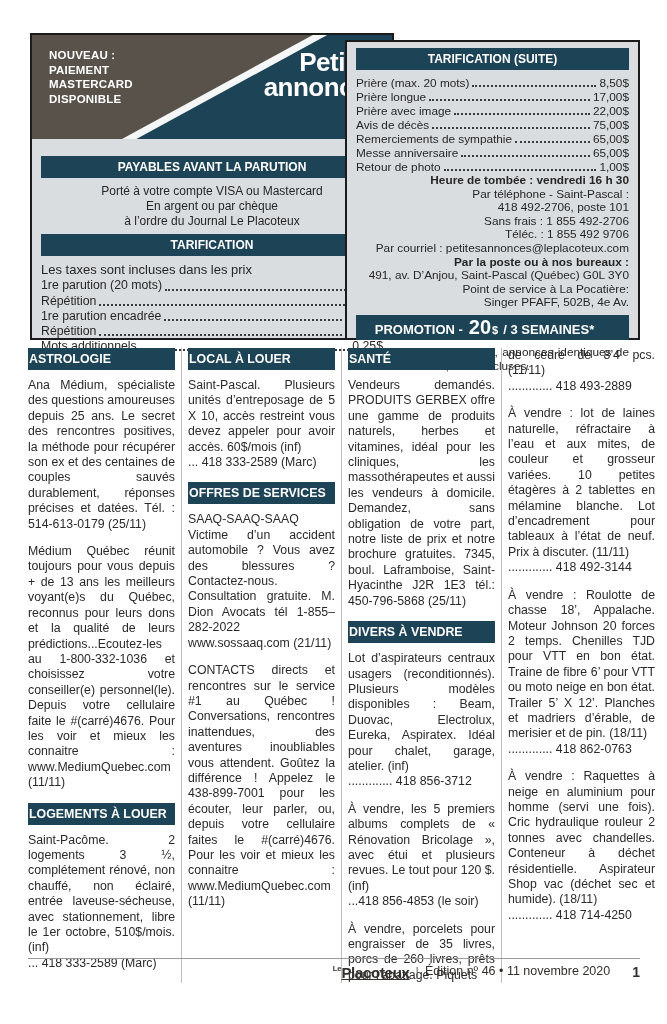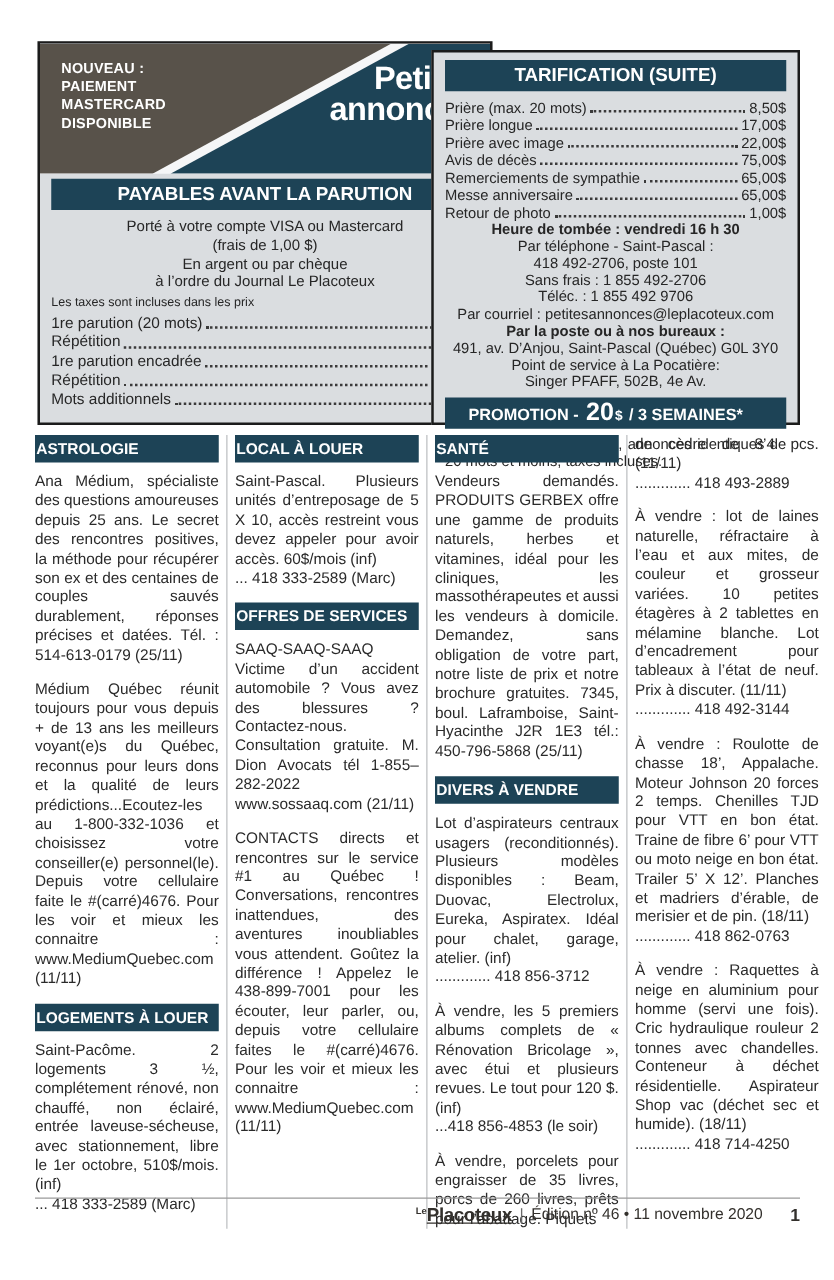--- a/index.html
+++ b/index.html
@@ -21,38 +21,38 @@
     padding:13px 0 0 17px;
   }
   .badge-line{ color:#ffffff; font-weight:bold; font-size:11.5px; line-height:14.5px; letter-spacing:.2px; }
   .banner-blue{
     position:absolute; inset:0; background:#1d4356;
     clip-path:polygon(82% 0, 100% 0, 100% 100%, 29% 100%);
     text-align:right; padding:15px 11px 0 0;
   }
   .title-line{ color:#ffffff; font-weight:bold; font-size:26px; line-height:25px; letter-spacing:-.5px; }
 
-  .box-inner{ padding:4px 9px 0 9px; }
+  .box-inner{ padding:17px 9px 0 9px; }
   .bar{
     background:#1d4356; color:#ffffff; font-weight:bold; text-align:center;
-    font-size:15px; padding:4px 0; margin-bottom:6px;
+    font-size:12px; padding:4px 0; margin-bottom:6px;
   }
   .center-line{ text-align:center; font-size:12px; line-height:14.8px; }
-  .tarif-note{ font-size:10px; line-height:16px; margin-top:2px; }
+  .tarif-note{ font-size:13px; line-height:16px; margin-top:2px; }
   .price-row{ display:flex; align-items:flex-end; font-size:12.3px; line-height:15.2px; }
   .pr-dots{ flex:1; border-bottom:2px dotted #3a3a3a; margin:0 3px 3px 3px; }
   .pr-price{ white-space:nowrap; }
   .mt6{ margin-top:6px; }
 
   .right-box{
     position:absolute; left:345px; top:40px; width:295px; height:300px;
     background:#dadde0; border:2px solid #1b1b1b; padding:6px 9px 0 9px;
   }
   .right-box .price-row{ font-size:11.8px; line-height:14px; }
-  .rb-line{ text-align:center; font-size:11.8px; line-height:13.6px; }
+  .rb-line{ text-align:right; font-size:11.8px; line-height:13.6px; }
   .rb-bold{ font-weight:bold; }
   .promo-bar{
     background:#1d4356; color:#ffffff; text-align:center; margin-top:5px;
     padding:2px 16px 3px 0; font-weight:bold; font-size:13px;
   }
   .promo-bar .seg{ display:inline-block; vertical-align:baseline; }
   .promo-big{ font-size:20px; line-height:20px; margin:0 1px 0 6px; }
   .promo-cur{ font-size:11px; vertical-align:super; }
   .promo-suffix{ margin-left:5px; }
   .promo-note{ font-size:11.8px; line-height:14px; margin-top:5px; text-align:justify; }
@@ -100,23 +100,23 @@
       <div class="badge-line">DISPONIBLE</div>
     </div>
     <div class="banner-blue">
       <div class="title-line">Petites</div>
       <div class="title-line">annonces</div>
     </div>
   </div>
   <div class="box-inner">
     <div class="bar">PAYABLES AVANT LA PARUTION</div>
     <div class="center-line">Porté à votre compte VISA ou Mastercard</div>
-    <div class="center-line">(frais de 1,00 $)</div>
     <div class="center-line">En argent ou par chèque</div>
     <div class="center-line">à l’ordre du Journal Le Placoteux</div>
+    <div class="bar mt6">TARIFICATION</div>
     <div class="tarif-note">Les taxes sont incluses dans les prix</div>
     <div class="price-row">
       <span>1re parution (20 mots)</span>
         <span class="pr-dots"></span>
         <span class="pr-price">8,50$</span>
     </div>
     <div class="price-row">
       <span>Répétition</span>
         <span class="pr-dots"></span>
         <span class="pr-price">7,50$</span>

